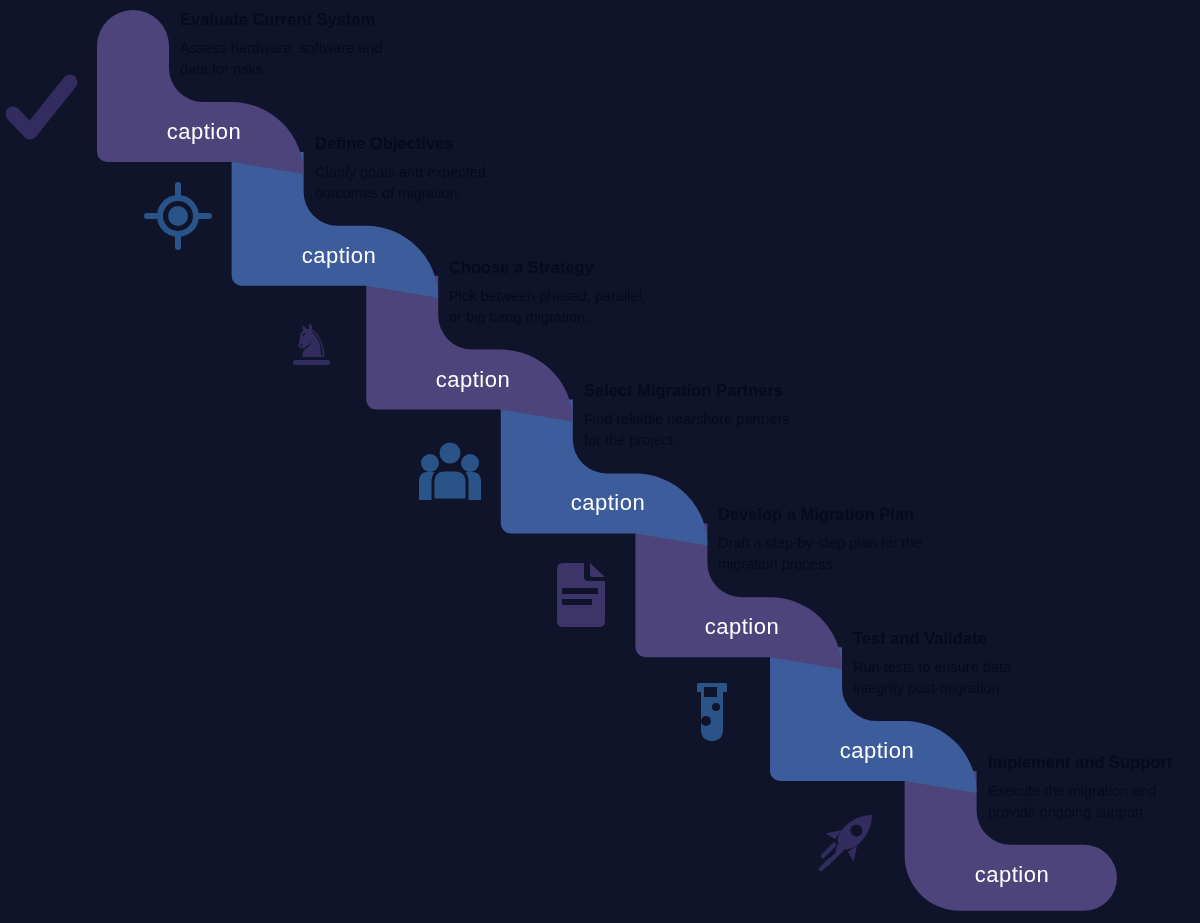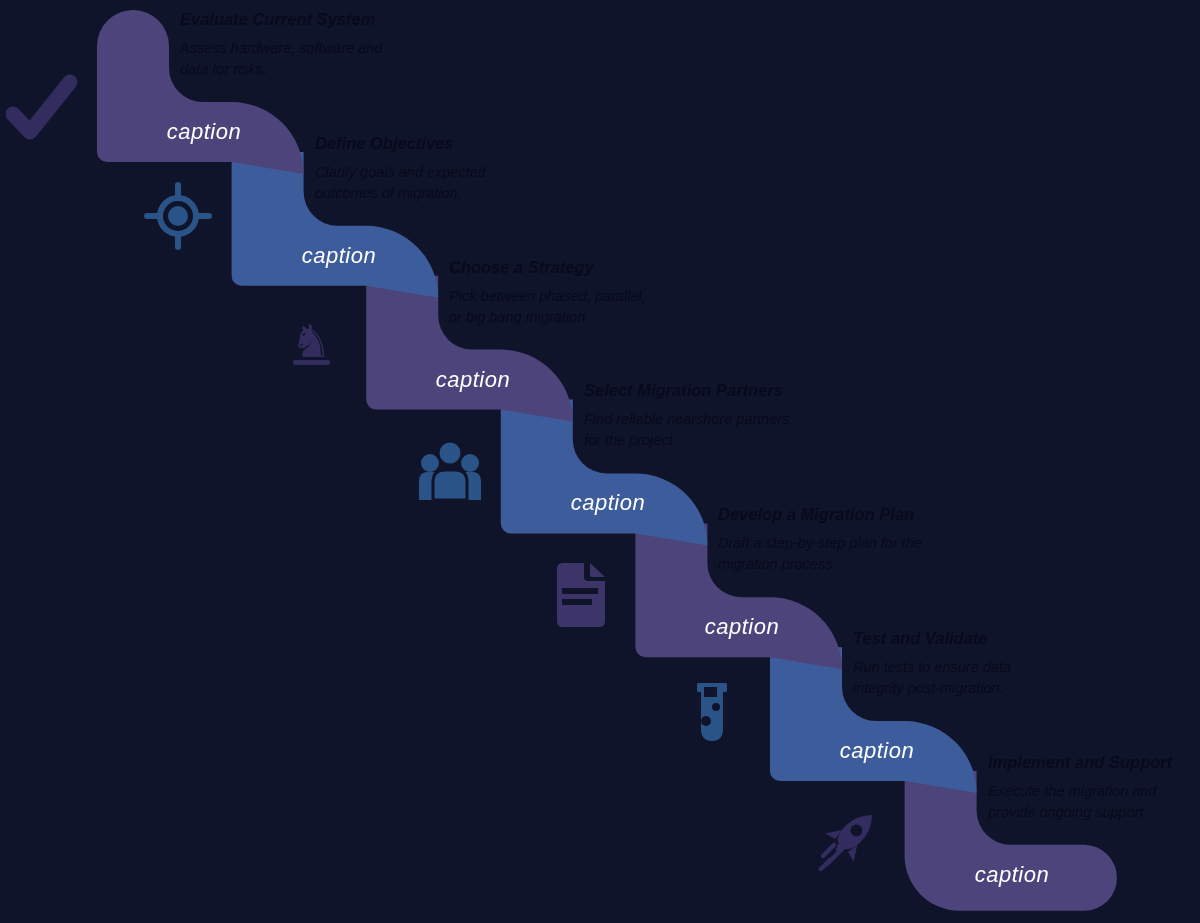--- a/index.html
+++ b/index.html
@@ -1,18 +1,18 @@
 <!DOCTYPE html>
 <html><head>
 <meta charset="utf-8">
 <style>
   html,body{margin:0;padding:0;background:#10142a;}
   #canvas{
     position:relative;width:1200px;height:923px;background:#10142a;
-    overflow:hidden;font-family:"Liberation Sans",sans-serif;font-style:italic;
+    overflow:hidden;font-family:"Liberation Sans",sans-serif;
   }
   #ribbon-svg{position:absolute;left:0;top:0;}
   .caption{
     position:absolute;width:142px;height:30px;line-height:30px;text-align:center;
     color:#ffffff;font-size:22px;font-weight:500;letter-spacing:.5px;
   }
   .cap-1{left:133px;top:117px;} .cap-2{left:268px;top:241px;} .cap-3{left:402px;top:365px;}
   .cap-4{left:537px;top:488px;} .cap-5{left:671px;top:612px;} .cap-6{left:806px;top:736px;}
   .cap-7{left:941px;top:860px;}
   .txt{position:absolute;width:245px;color:#070a1c;}

